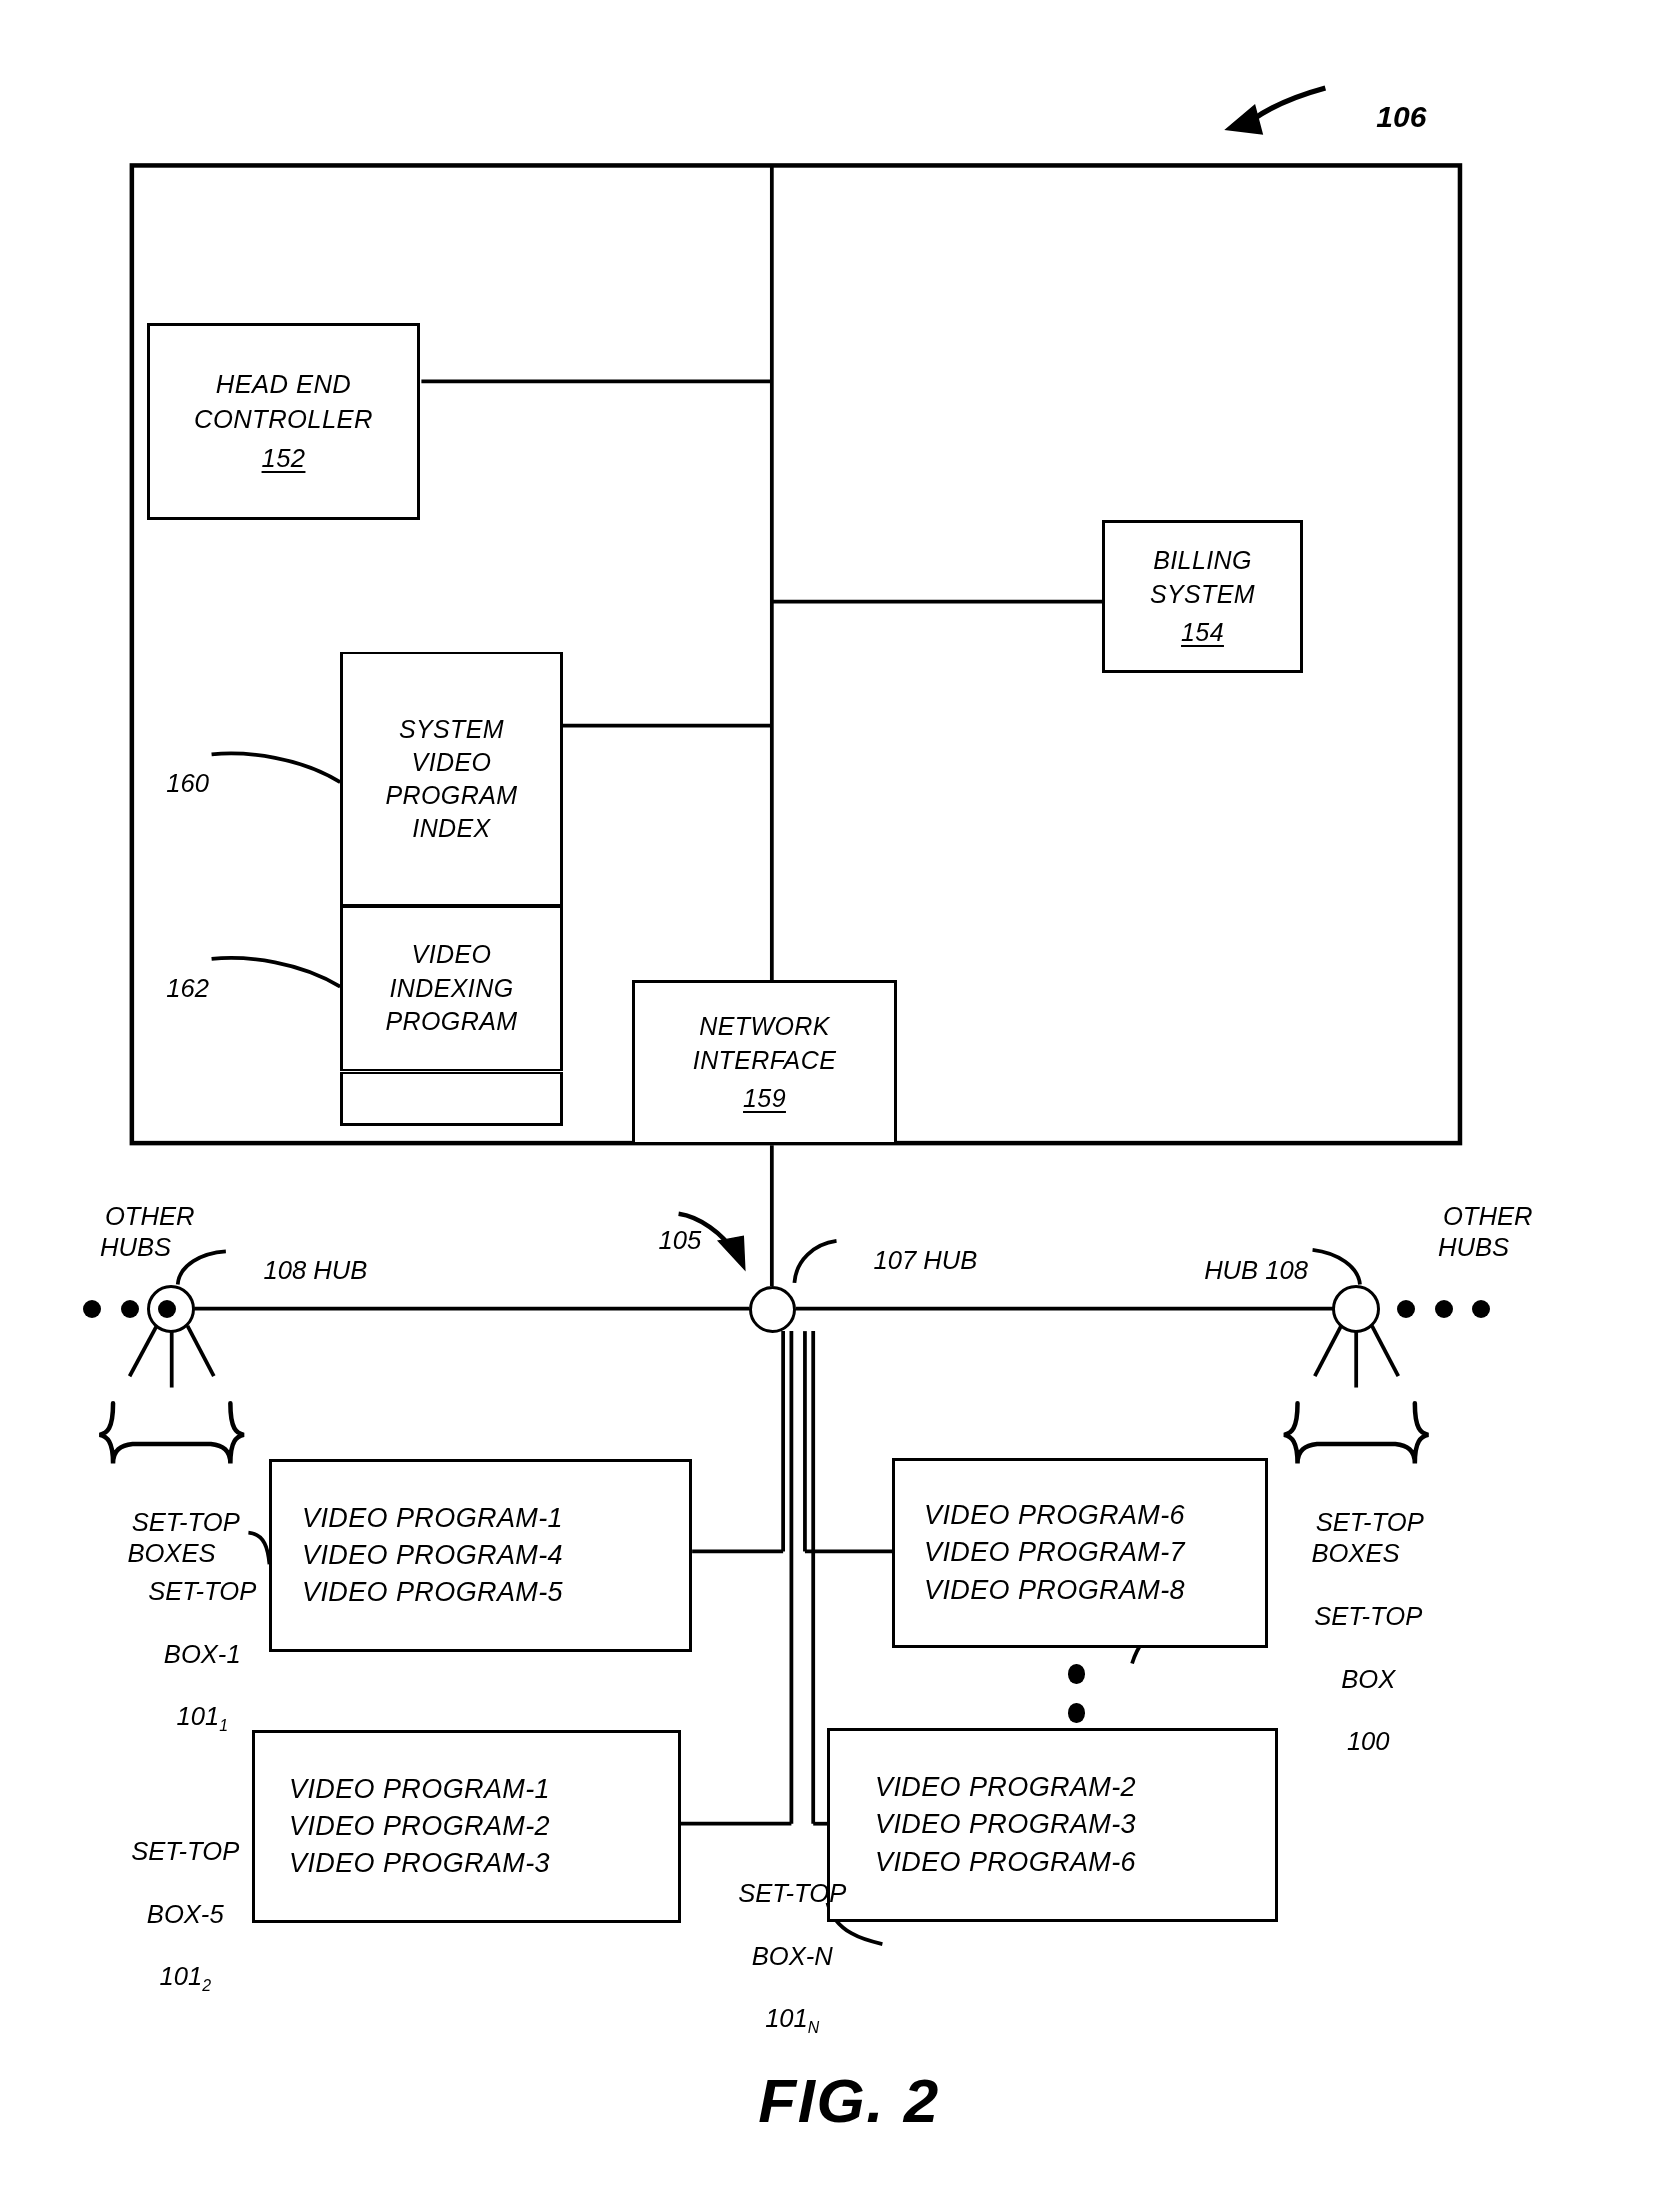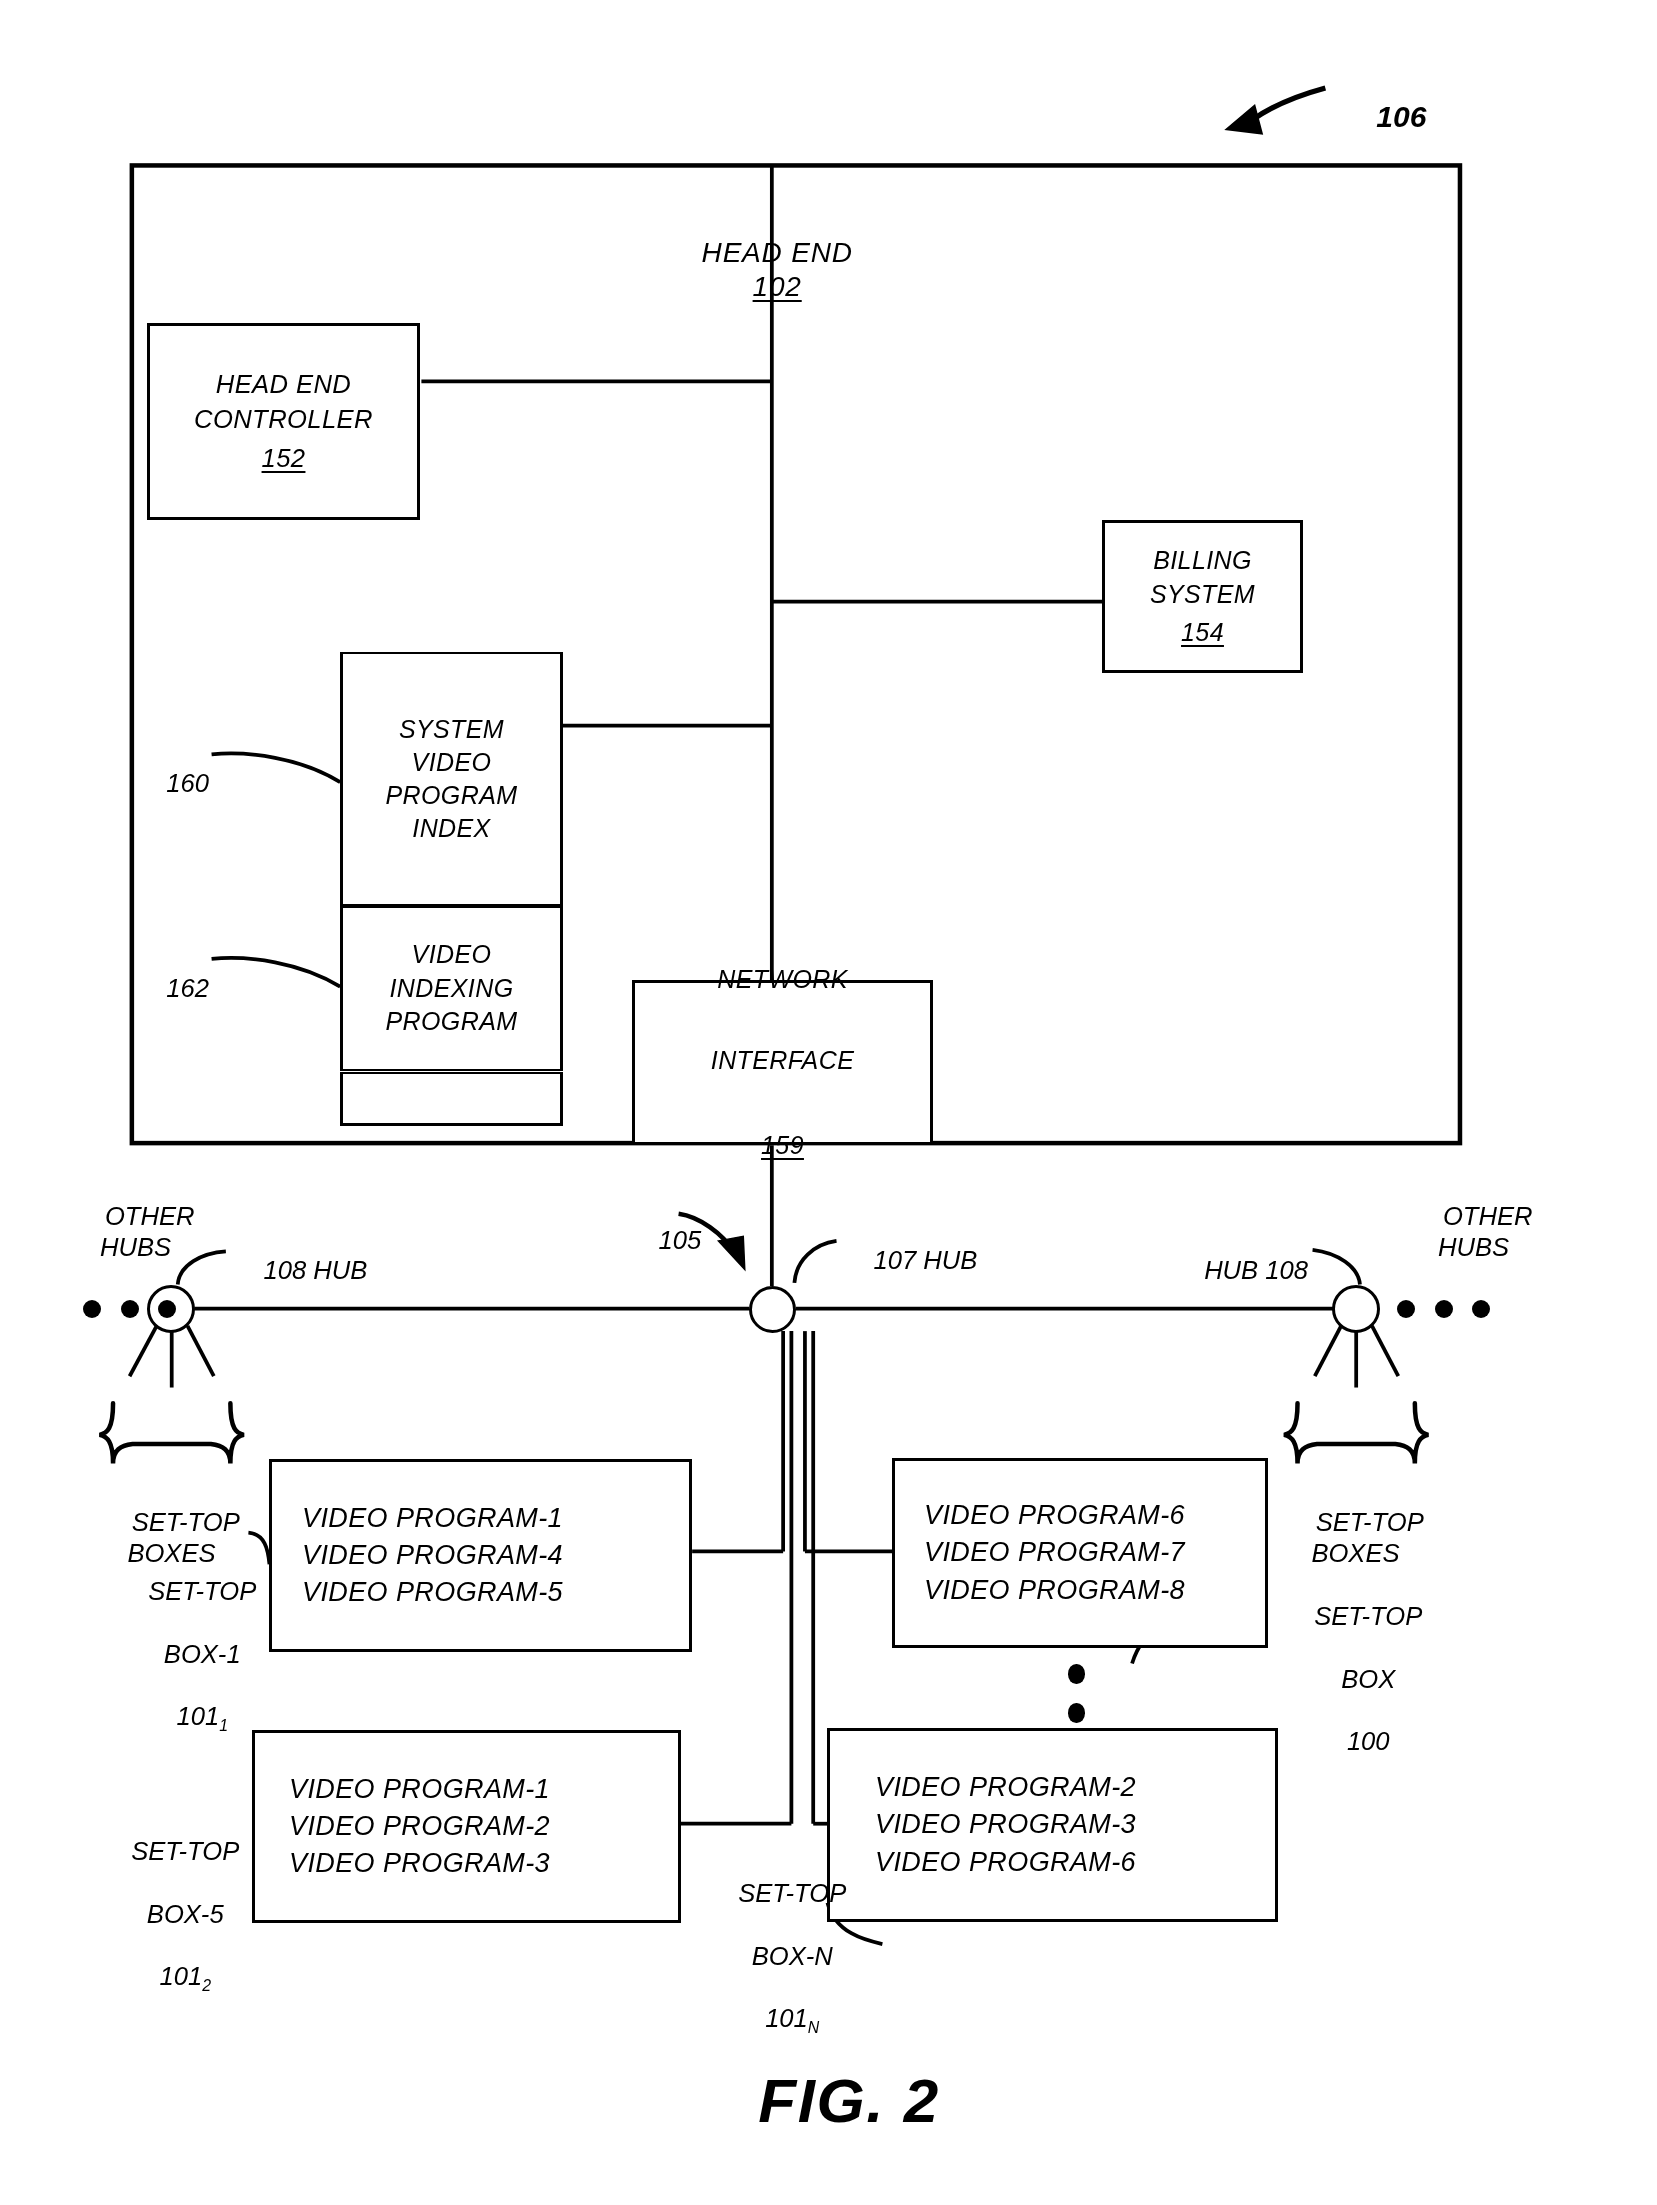--- a/index.html
+++ b/index.html
@@ -110,24 +110,20 @@
       <path d="M1762 117 C1740 123 1700 135 1667 158" fill="none"></path>
       <polygon points="1668,140 1630,172 1678,178" stroke-width="2"></polygon>
     </g>
 
     <g stroke="#000" fill="#000" stroke-width="6">
       <path d="M902 1614 C930 1618 960 1640 977 1666" fill="none"></path>
       <polygon points="955,1650 990,1688 988,1644" stroke-width="2"></polygon>
     </g>
   </svg>
 
-  <div class="lbl c" style="left:602px;top:202px;width:316px;font-size:28px;letter-spacing:0.8px;">
-    <span>HEAD END</span>
-    <span class="u">102</span>
-  </div>
 
   <div class="lbl" style="left:1343px;top:62px;font-size:30px;font-weight:bold;">
     <span>106</span>
   </div>
 
   <div class="box" style="left:147px;top:323px;width:273px;height:197px;">
     <div class="ln" style="font-size:25.6px;">HEAD END</div>
     <div class="ln" style="font-size:25.6px;margin-top:6px;">CONTROLLER</div>
     <div class="ln u" style="font-size:25.6px;margin-top:10.5px;">152</div>
   </div>
@@ -158,21 +154,21 @@
   <div class="lbl r" style="left:98px;top:942px;width:111px;font-size:25.6px;">
     <span>162</span>
   </div>
 
   <div class="box" style="left:1102px;top:520px;width:201px;height:153px;">
     <div class="ln" style="font-size:25px;">BILLING</div>
     <div class="ln" style="font-size:25px;margin-top:4.5px;">SYSTEM</div>
     <div class="ln u" style="font-size:25px;margin-top:9px;">154</div>
   </div>
 
-  <div class="box" style="left:632px;top:980px;width:301px;height:165px;gap:47px;">
+  <div class="box" style="left:632px;top:980px;width:265px;height:165px;">
     <div class="ln" style="font-size:25px;">NETWORK</div>
     <div class="ln" style="font-size:25px;margin-top:4.5px;">INTERFACE</div>
     <div class="ln u" style="font-size:25px;margin-top:9px;font-style:italic;">159</div>
   </div>
 
   <div class="hub" style="left:147px;top:1285px;width:48px;height:48px;"></div>
   <div class="hub" style="left:749px;top:1286px;width:47px;height:47px;"></div>
   <div class="hub" style="left:1332px;top:1285px;width:48px;height:48px;"></div>
 
   <div class="dots" style="left:83px;top:1300px;">

